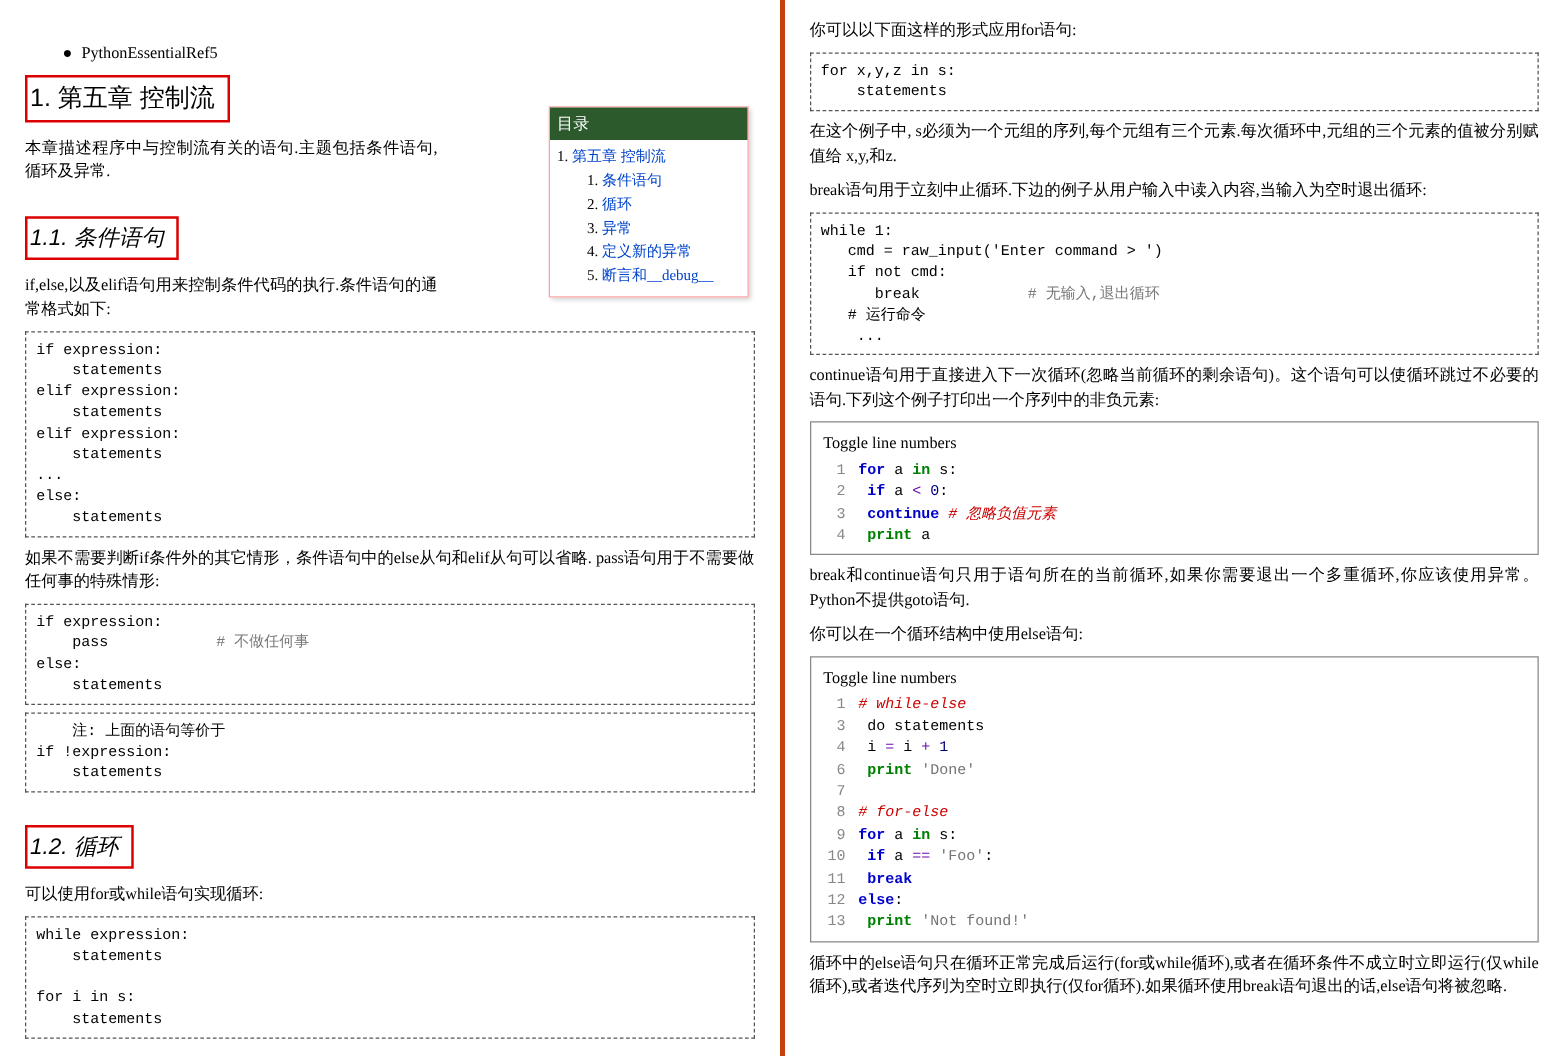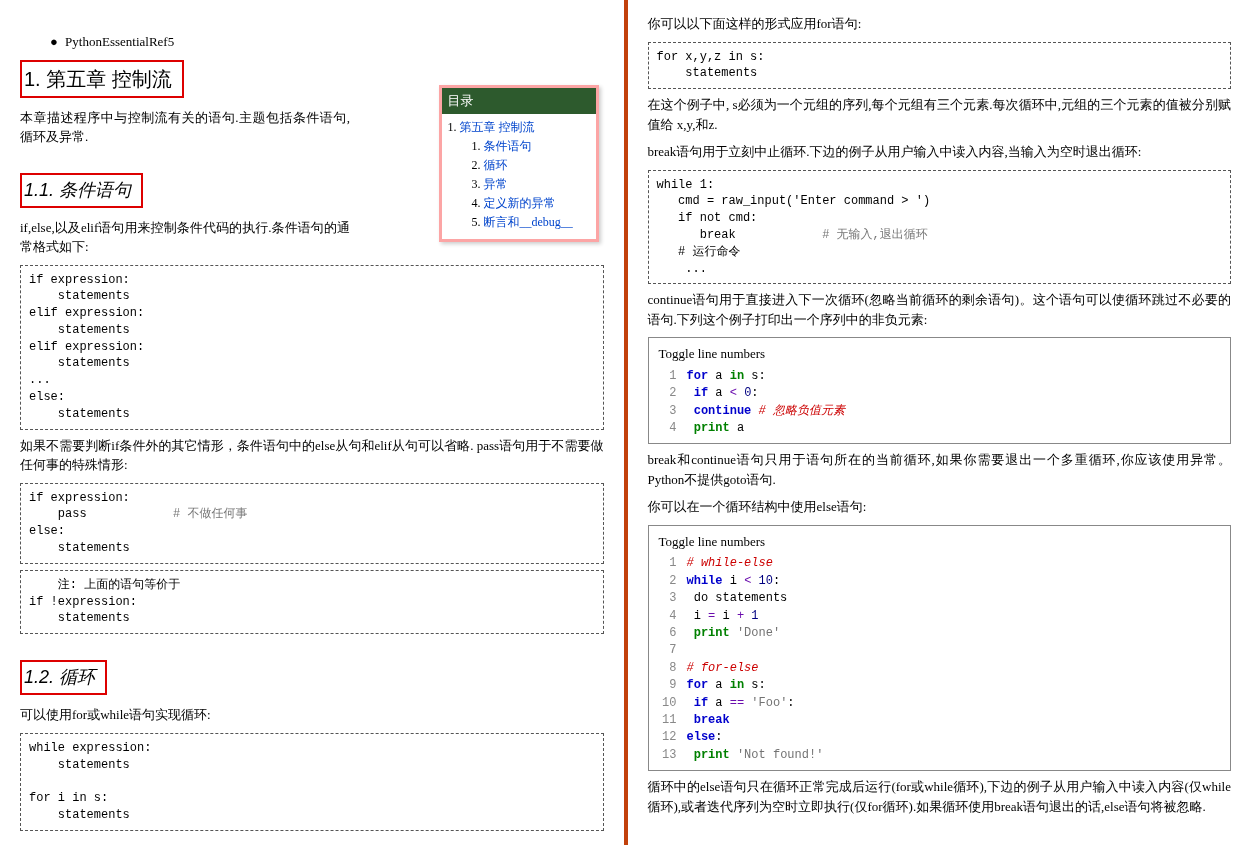--- a/index.html
+++ b/index.html
@@ -62,21 +62,21 @@
   .op-purple { color: #6a0dad; }
   .str-turq { color: #737373; }
   .num-navy { color: #000080; }
   .var-blk { color: #000; }
   .comment-red { color: #cc0000; font-style: italic; }
   .toc-box {
     position: absolute;
     top: 85px;
     right: 25px;
     width: 160px;
-    border: 3px solid #fca5a5;
+    border: 1px solid #fca5a5;
     background: #fff;
     box-shadow: 2px 2px 4px rgba(0,0,0,0.2);
     font-size: 12px;
   }
   .toc-header {
     background: #2d5a2d;
     color: #fff;
     padding: 3px 6px;
     font-size: 13px;
   }
@@ -231,31 +231,30 @@
       </div>
   </div>
 
   <p class="paragraph">break和continue语句只用于语句所在的当前循环,如果你需要退出一个多重循环,你应该使用异常。Python不提供goto语句.</p>
   <p class="paragraph">你可以在一个循环结构中使用else语句:</p>
 
   <div class="bordered-code">
     <div class="toggle-header">Toggle line numbers</div>
     <div id="code-else-body">
         <div class="code-row"><span class="lineno">1</span><span class="comment-red"># while-else</span></div>
-        <div class="code-row"><span class="lineno">2</span><span class="kw-blue">while</span><span class="var-blk"> i </span><span class="op-purple">&lt;</span><span class="var-blk"> </span><span class="num-navy">10</span><span class="var-blk">:</span></div>
         <div class="code-row"><span class="lineno">3</span><span class="var-blk">    do statements</span></div>
         <div class="code-row"><span class="lineno">4</span><span class="var-blk">    i </span><span class="op-purple">=</span><span class="var-blk"> i </span><span class="op-purple">+</span><span class="var-blk"> </span><span class="num-navy">1</span></div>
         <div class="code-row"><span class="lineno">6</span><span class="var-blk">    </span><span class="kw-green">print</span><span class="var-blk"> </span><span class="str-turq">'Done'</span></div>
         <div class="code-row"><span class="lineno">7</span><span class="var-blk"></span></div>
         <div class="code-row"><span class="lineno">8</span><span class="comment-red"># for-else</span></div>
         <div class="code-row"><span class="lineno">9</span><span class="kw-blue">for</span><span class="var-blk"> a </span><span class="kw-green">in</span><span class="var-blk"> s:</span></div>
         <div class="code-row"><span class="lineno">10</span><span class="var-blk">    </span><span class="kw-blue">if</span><span class="var-blk"> a </span><span class="op-purple">==</span><span class="var-blk"> </span><span class="str-turq">'Foo'</span><span class="var-blk">:</span></div>
         <div class="code-row"><span class="lineno">11</span><span class="var-blk">         </span><span class="kw-blue">break</span></div>
         <div class="code-row"><span class="lineno">12</span><span class="kw-blue">else</span><span class="var-blk">:</span></div>
         <div class="code-row"><span class="lineno">13</span><span class="var-blk">    </span><span class="kw-green">print</span><span class="var-blk"> </span><span class="str-turq">'Not found!'</span></div>
       </div>
   </div>
 
-  <p class="paragraph">循环中的else语句只在循环正常完成后运行(for或while循环),下边的例子从用户输入中读入内容(仅while循环),或者迭代序列为空时立即执行(仅for循环).如果循环使用break语句退出的话,else语句将被忽略.</p>
+  <p class="paragraph">循环中的else语句只在循环正常完成后运行(for或while循环),或者在循环条件不成立时立即运行(仅while循环),或者迭代序列为空时立即执行(仅for循环).如果循环使用break语句退出的话,else语句将被忽略.</p>
 
   <div class="spacing-top"></div>
 
 </div>
 
 </body></html>

